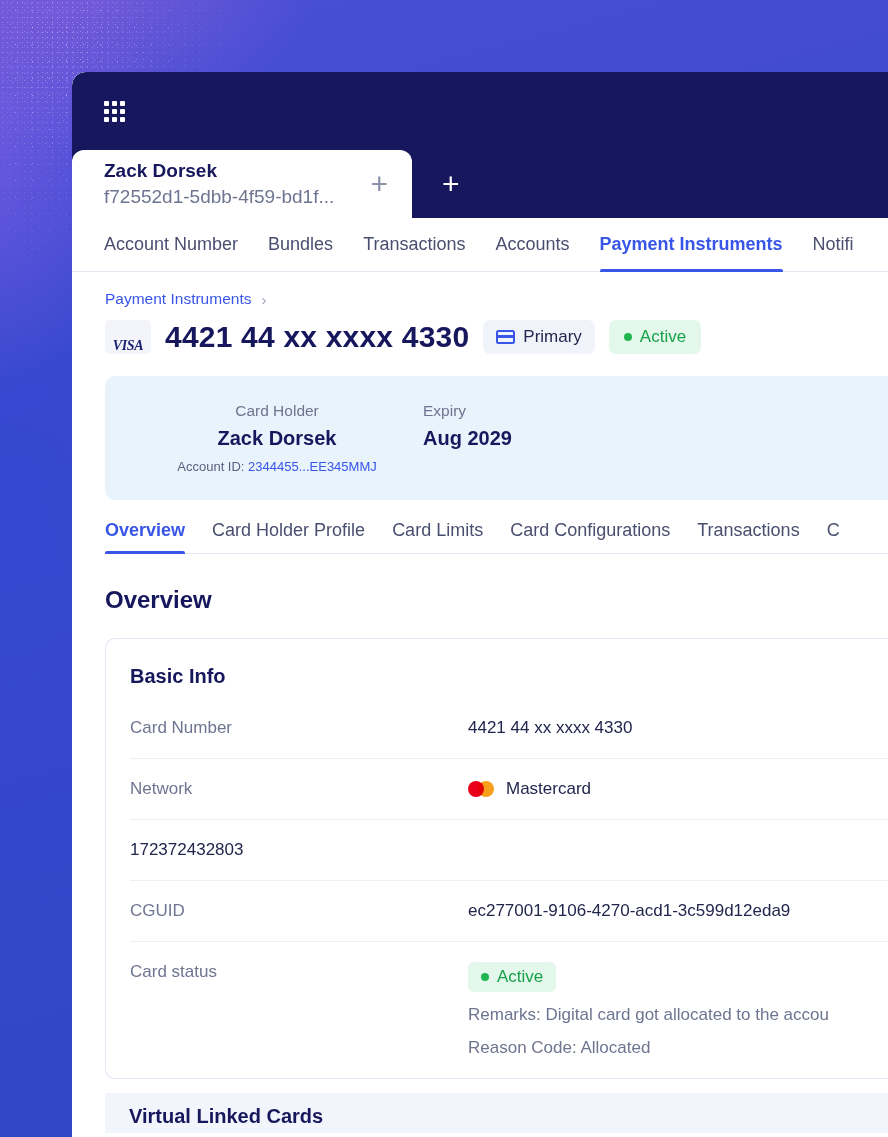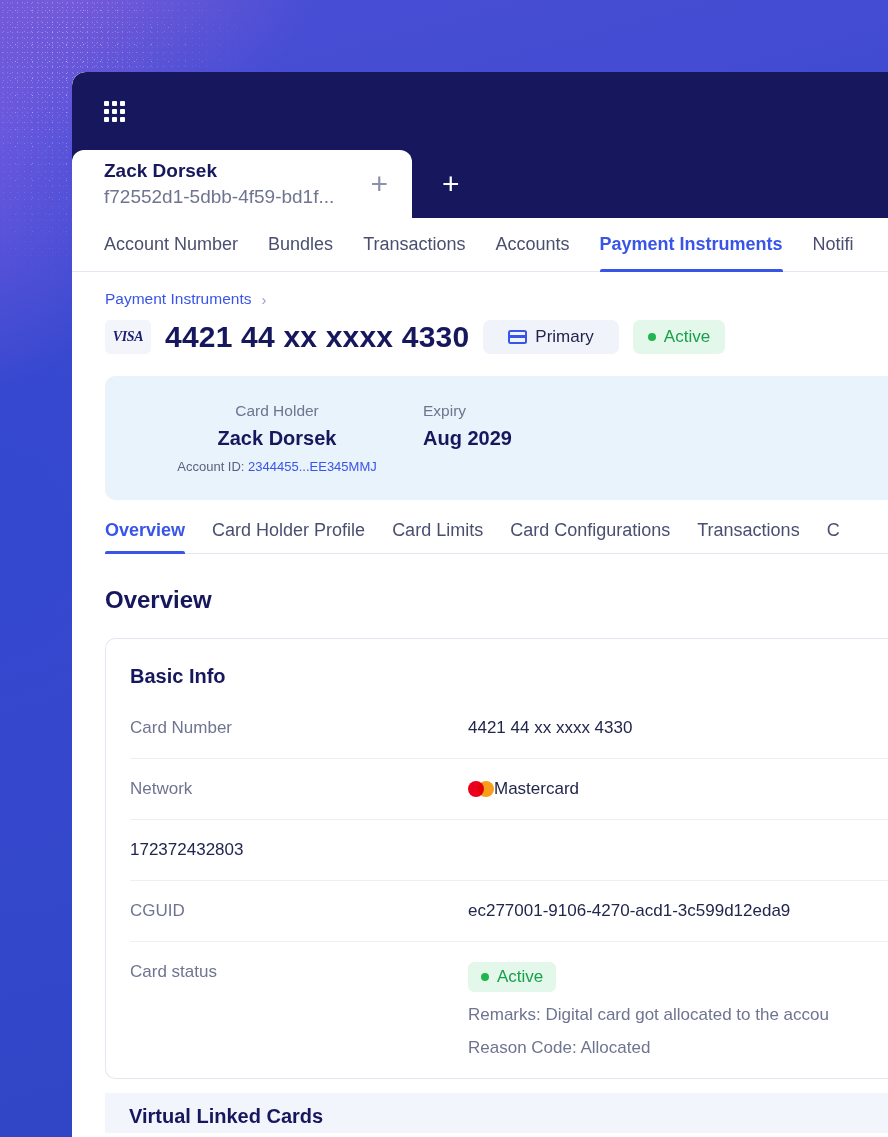--- a/index.html
+++ b/index.html
@@ -117,31 +117,31 @@
   .content { position: absolute; left: 0; top: 200px; width: 100%; bottom: 0; background: #fff; }
   .pad { padding-left: 33px; padding-right: 0; }
 
   .breadcrumb { display: flex; align-items: center; gap: 10px; padding-top: 18px; }
   .bc-link { font-size: 15.5px; color: #3855e8; cursor: pointer; }
   .bc-chev { color: #9aa0bb; font-size: 15px; }
 
   .card-head { display: flex; align-items: center; gap: 14px; margin-top: 12px; }
   .visa-chip {
     width: 46px; height: 34px; background: #f4f5fa; border-radius: 5px;
-    display: flex; align-items: center; justify-content: center;
+    display: flex; align-items: flex-end; justify-content: center;
   }
   .visa-text {
     font-family: "Liberation Serif", serif;
     font-style: italic; font-weight: 700; font-size: 14px;
     color: #1a1f71; letter-spacing: -0.3px;
   }
   .pan { font-size: 30px; font-weight: 700; color: #16175c; letter-spacing: .2px; }
   .chip-primary {
     display: flex; align-items: center; gap: 8px;
-    background: #f1f3fb; border-radius: 7px; padding: 7px 25px;
+    background: #f1f3fb; border-radius: 7px; padding: 7px 13px;
     font-size: 17px; color: #22264d; cursor: pointer;
   }
   .card-glyph {
     width: 19px; height: 14px; border: 2px solid #3855e8; border-radius: 2.5px;
     position: relative; flex: none;
   }
   .card-glyph:before {
     content: ''; position: absolute; left: 0; right: 0; top: 2.5px; height: 3px; background: #3855e8;
   }
   .chip-active {
@@ -182,21 +182,21 @@
     margin-top: 24px; margin-right: 0;
     border: 1px solid #e4e7f2; border-right: none;
     border-radius: 10px 0 0 10px; background: #fff;
     padding: 0 0 0 24px;
   }
   .panel-title { font-size: 20px; font-weight: 700; color: #16175c; padding: 26px 0 10px; }
   .row { display: flex; padding: 20px 0; border-top: 1px solid #edeff6; }
   .row.first { border-top: none; }
   .row-label { width: 338px; flex: none; font-size: 17px; color: #6f7490; }
   .row-value { font-size: 17px; color: #22264d; white-space: nowrap; }
-  .row-value.mcrow { display: flex; align-items: center; }
+  .row-value.mcrow { display: flex; align-items: center; gap: 12px; }
   .mc-mark { position: relative; width: 26px; height: 16px; flex: none; }
   .mc-mark i { position: absolute; top: 0; width: 16px; height: 16px; border-radius: 50%; }
   .mc-mark .l { left: 0; background: #eb001b; }
   .mc-mark .r { right: 0; background: #f79e1b; mix-blend-mode: multiply; }
   .status-pill {
     display: inline-flex; align-items: center; gap: 8px;
     background: #e3f8ea; border-radius: 6px; padding: 5px 13px;
     font-size: 17px; color: #18a04a;
   }
   .status-meta { font-size: 17px; color: #6f7490; margin-top: 13px; white-space: nowrap; }

